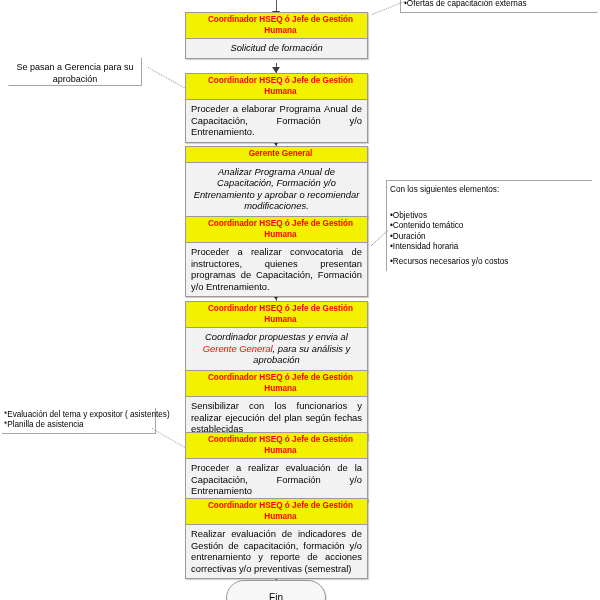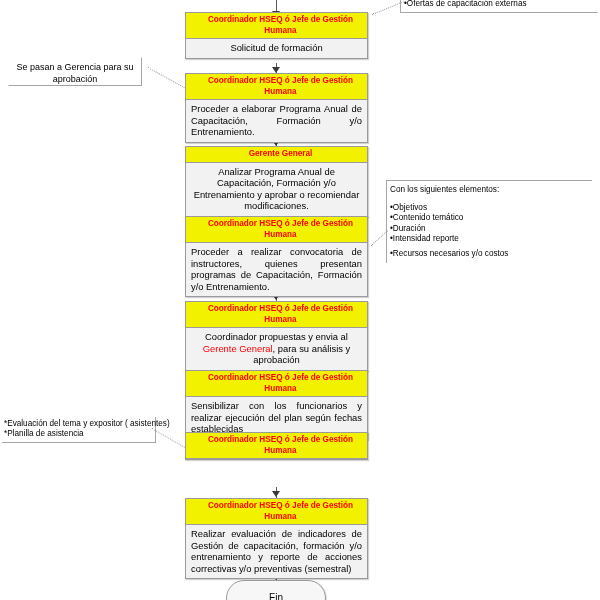--- a/index.html
+++ b/index.html
@@ -48,20 +48,21 @@
     font-size: 9.4px;
     line-height: 11.6px;
     padding: 3px 5px 4px 5px;
     text-align: justify;
     text-align-last: left;
     color: #000;
   }
   .node .body.ctr {
     text-align: center;
     text-align-last: center;
+    font-style: italic;
   }
   .node .body .red {
     color: #ff0000;
   }
 
   
   .terminator {
     position: absolute;
     box-sizing: border-box;
     border: 1px solid #9a9a9a;
@@ -178,47 +179,48 @@
     <div class="body ctr"><span>Coordinador propuestas y envia al </span><span class="red">Gerente General</span><span>,  para su análisis y aprobación</span></div>
   </div>
 
   <div class="node" style="top:370px;">
     <div class="hdr">Coordinador HSEQ ó Jefe de Gestión Humana</div>
     <div class="body">Sensibilizar con los funcionarios y realizar ejecución del plan según fechas establecidas</div>
   </div>
 
   <div class="node" style="top:432px;">
     <div class="hdr">Coordinador HSEQ ó Jefe de Gestión Humana</div>
+    <div class="body">Proceder a realizar evaluación de la Capacitación, Formación y/o Entrenamiento</div>
   </div>
 
   <div class="node" style="top:498px;">
     <div class="hdr">Coordinador HSEQ ó Jefe de Gestión Humana</div>
     <div class="body">Realizar evaluación de indicadores de Gestión de capacitación, formación y/o entrenamiento y reporte de acciones correctivas y/o preventivas (semestral)</div>
   </div>
 
   <div class="terminator" style="left:226px; top:580px; width:100px; height:36px; line-height:34px;">
     <span>Fin</span>
   </div>
 
   <div class="note" style="left:400px; top:-2px; width:198px; padding:1px 3px 3px 3px; border-left:1px solid #a6a6a6; border-bottom:1px solid #a6a6a6; border-right:1px solid transparent;">
     <div class="line">•Ofertas de capacitación externas</div>
   </div>
 
   <div class="note centered bordered" style="left:8px; top:57px; width:134px; height:29px; padding:4px 4px 11px 4px; border-left-color:transparent; border-top-color:transparent;">
     <span>Se pasan a Gerencia para su aprobación</span>
   </div>
 
   <div class="note" style="left:386px; top:180px; width:206px; padding:4px 3px 4px 3px; border-top:1px solid #a6a6a6; border-left:1px solid #a6a6a6;">
-    <div class="line" style="margin-bottom:8px;">Con los siguientes elementos:</div>
+    <div class="line" style="margin-bottom:16px;">Con los siguientes elementos:</div>
     <div class="line">•Objetivos</div>
     <div class="line">•Contenido temático</div>
     <div class="line">•Duración</div>
-    <div class="line">•Intensidad reporte</div>
+    <div class="line">•Intensidad horaria</div>
     <div class="spacer"></div>
     <div class="line">•Recursos necesarios y/o costos</div>
   </div>
 
-  <div class="note" style="left:2px; top:417px; width:154px; padding:2px 3px 3px 2px; border-right:1px solid #a6a6a6; border-bottom:1px solid #a6a6a6;">
+  <div class="note" style="left:2px; top:408px; width:154px; padding:2px 3px 3px 2px; border-right:1px solid #a6a6a6; border-bottom:1px solid #a6a6a6;">
     <div class="line">*Evaluación del tema y expositor ( asistentes)</div>
     <div class="line">*Planilla de asistencia</div>
   </div>
 
 </div>
 
 </body></html>

